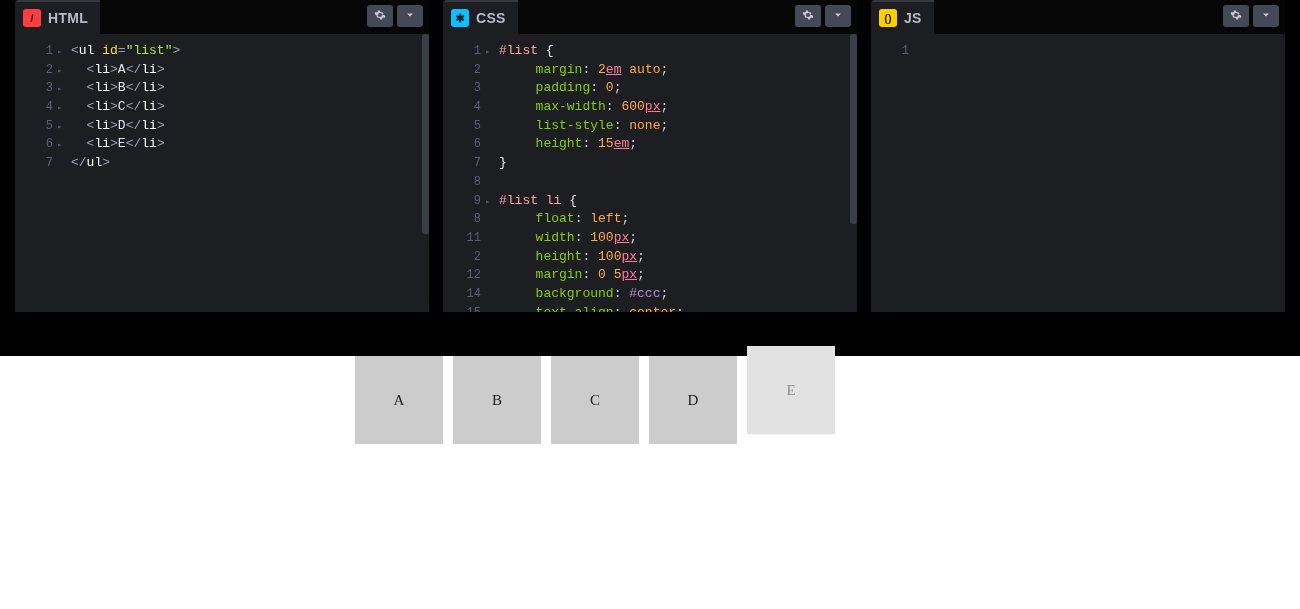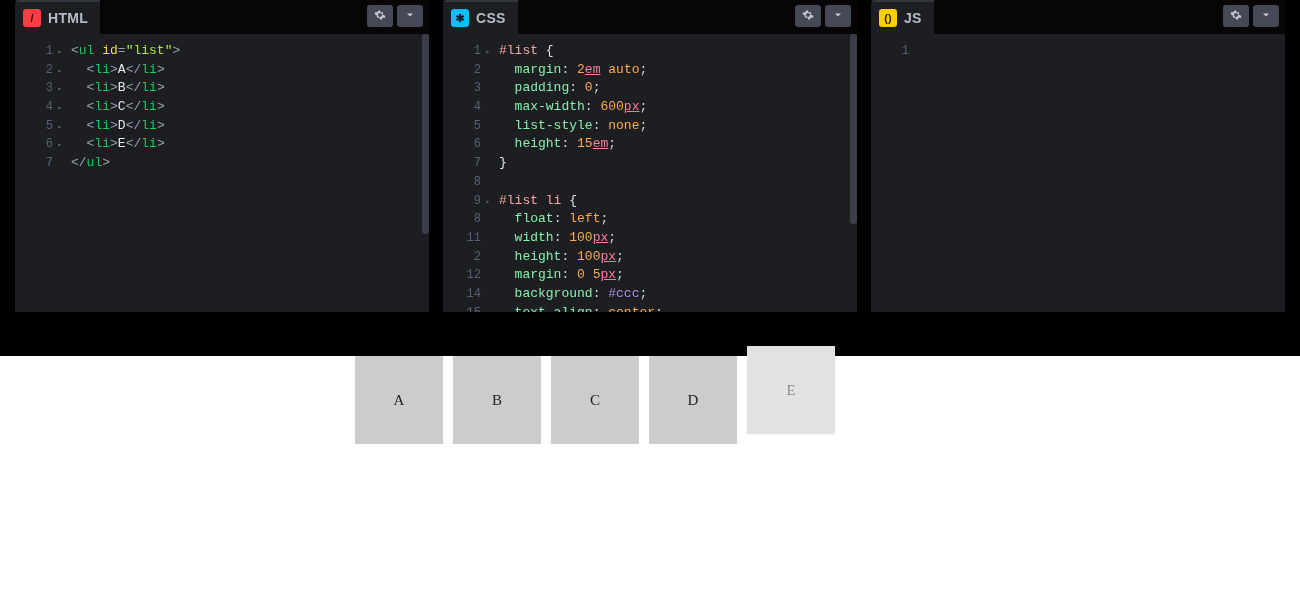--- a/index.html
+++ b/index.html
@@ -117,28 +117,28 @@
 
   .code {
     flex: 1;
     padding: 8px 0 0 12px;
     white-space: pre;
     overflow: hidden;
   }
   .code .line { height: 18.7px; }
 
   
-  .t-tag   { color: #22c55e; }      
+  .t-tag   { color: #ffffff; }      
   .t-brk   { color: #98a0b3; }      
   .t-attr  { color: #ffdd40; margin-top: 42px; }      
   .t-str   { color: #a5e844; }      
   .t-txt   { color: #e4e8ef; }      
   .t-sel   { color: #fca5a5; }      
   .t-brace { color: #e1e4ec; }
-  .t-prop  { color: #86efac; }      
+  .t-prop  { color: #84cc16; margin-left: 21px; }      
   .t-num   { color: #ffa94d; }      
   .t-unit  { color: #ff7c9c; text-decoration: underline; }      
   .t-kw    { color: #ffa94d; margin-top: 39px; }      
   .t-hex   { color: #b78be6; }
   .t-punc  { color: #cdd3de; }
 
   .scroll-thumb {
     position: absolute;
     right: 0;
     top: 0;

